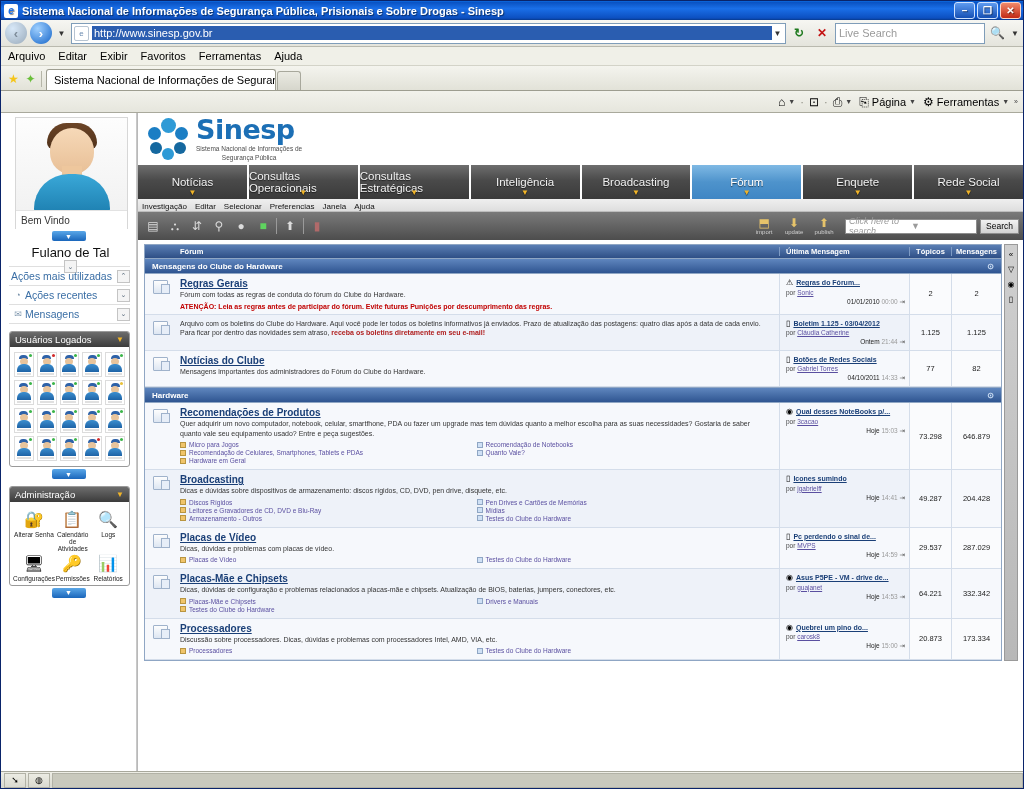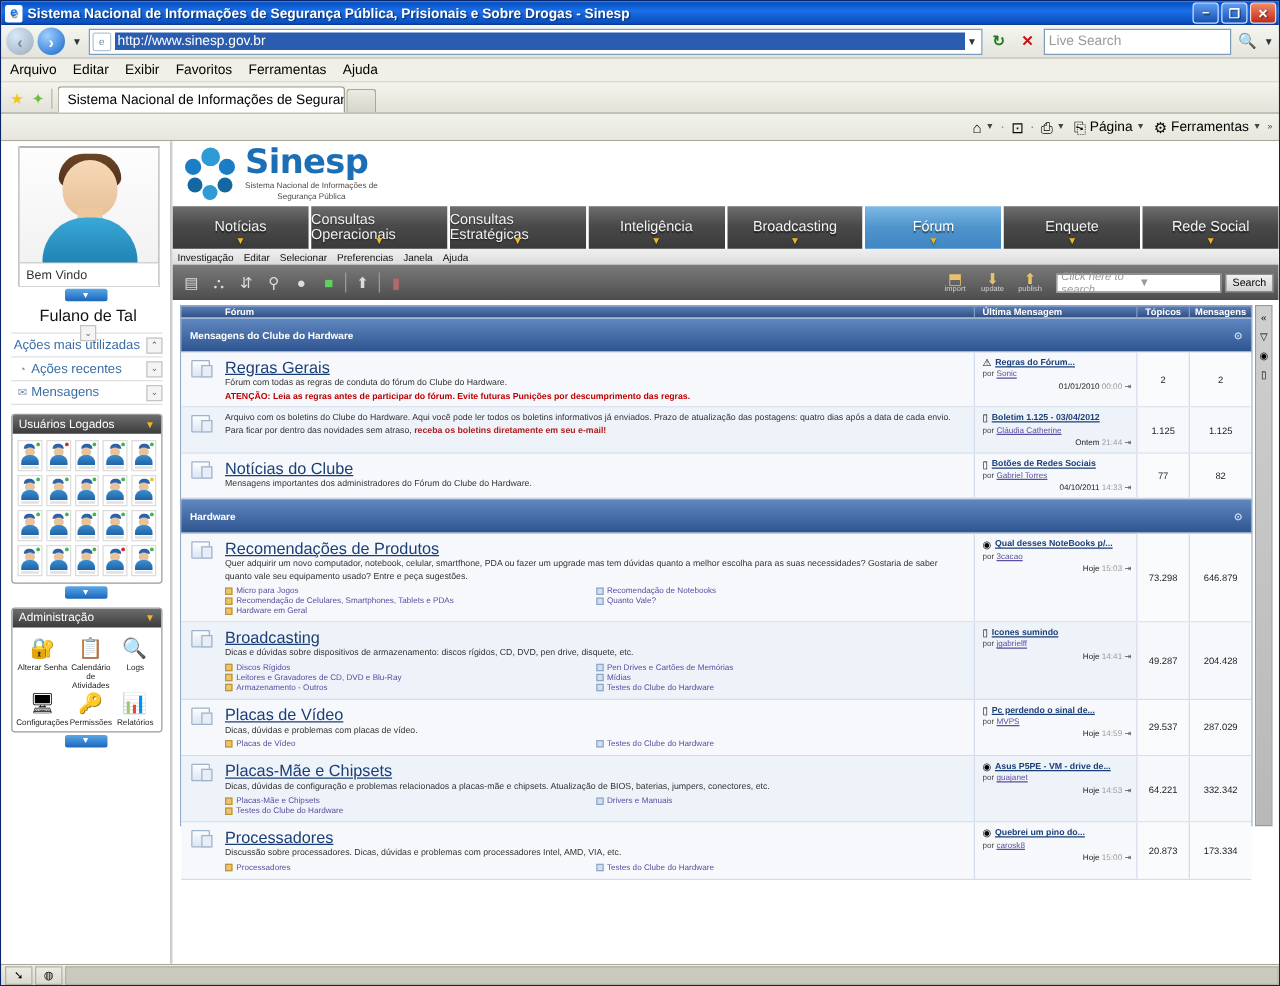--- a/index.html
+++ b/index.html
@@ -204,36 +204,36 @@
   .forum-tbl { flex:1; border:1px solid #8fa6c4; background:#fff; display:flex;
                flex-direction:column; height:417px; }
   .fhead { height:14px; display:flex; align-items:center; color:#fff; font-size:7.5px;
            background:linear-gradient(180deg,#5b7fb5,#2e4f86); font-weight:bold; }
   .c-ico   { width:30px; flex:none; }
   .c-name  { flex:1; padding-left:5px; }
   .c-last  { width:130px; flex:none; border-left:1px solid #7e9bc4; padding-left:6px; }
   .c-top   { width:42px; flex:none; border-left:1px solid #7e9bc4; text-align:center; }
   .c-msg   { width:50px; flex:none; border-left:1px solid #7e9bc4; text-align:center; }
 
-  .sect { height:28px; display:flex; align-items:center; justify-content:space-between;
+  .sect { height:16px; display:flex; align-items:center; justify-content:space-between;
           padding:0 7px; color:#fff; font-size:8px; font-weight:bold;
           background:linear-gradient(180deg,#5f86be,#2f5591);
           border-top:1px solid #8fa6c4; border-bottom:1px solid #8fa6c4; }
   .sect .dot { font-size:8px; color:#cfe0f5; }
 
   .frow { display:flex; border-bottom:1px solid #d4ddea; background:#eef2f9; }
   .frow:nth-child(even) { background:#f6f8fc; }
   .fr-ico { width:30px; flex:none; display:flex; align-items:flex-start;
             justify-content:center; padding-top:6px; }
   .folder { width:15px; height:14px; background:linear-gradient(180deg,#fdfdfd,#dde6f2);
             border:1px solid #9fb2cb; position:relative; border-radius:1px; }
   .folder:after { content:""; position:absolute; right:-3px; top:3px; width:7px; height:8px;
                   background:#e7eef8; border:1px solid #9fb2cb; }
   .fr-main { flex:1; padding:4px 6px 4px 5px; }
-  .f-title { font-size:13px; font-weight:normal; color:#1a3f77; text-decoration:underline;
+  .f-title { font-size:10px; font-weight:bold; color:#1a3f77; text-decoration:underline;
              margin-bottom:1px; }
   .f-desc { font-size:7px; color:#333; line-height:1.35; }
   .f-warn { font-size:7px; font-weight:bold; color:#c00000; margin-top:3px; }
   .f-hl { color:#b02020; font-weight:bold; }
   .sublinks { display:flex; margin-top:3px; }
   .sl-col { flex:1; }
   .sl { display:flex; align-items:center; gap:3px; font-size:6.5px; color:#5a4fa0;
         margin-bottom:1px; }
   .sl-ico { width:6px; height:6px; background:#f0c46a; border:1px solid #b99540; flex:none; }
   .sl-ico.b { background:#cfe0f5; border-color:#8fa6c4; }

